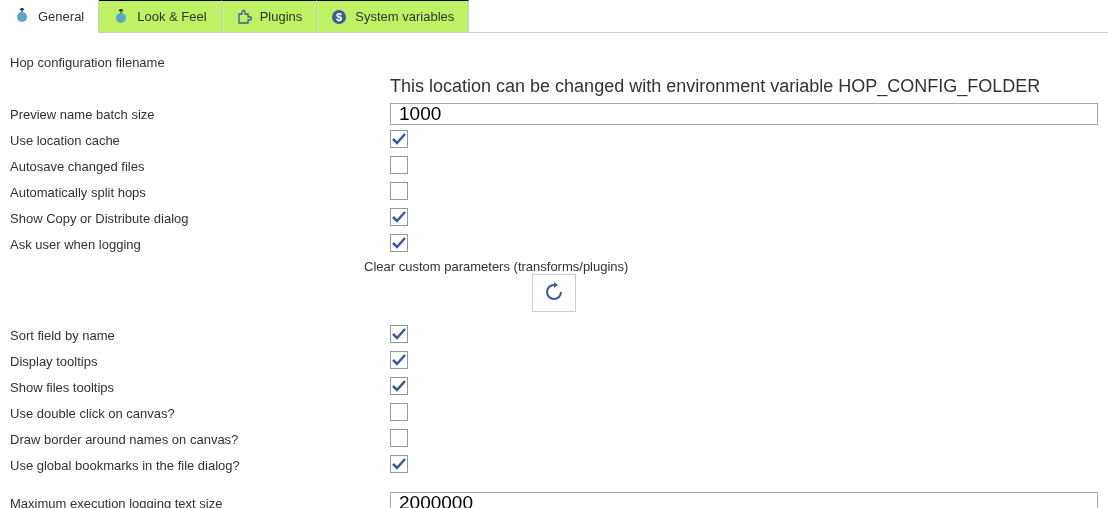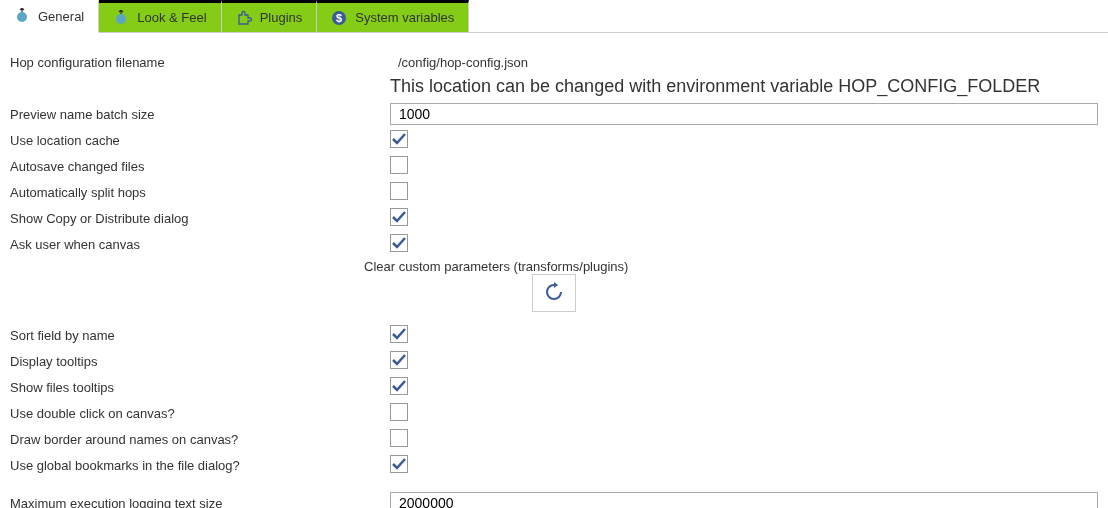--- a/index.html
+++ b/index.html
@@ -24,22 +24,22 @@
       border-top: 1px solid transparent;
       cursor: pointer;
       font-size: 13px;
     }
     .tab.active {
       border-bottom: 2px solid #fff;
       margin-bottom: -1px;
       background: #fff;
     }
     .tab:not(.active) {
-      border-top: 3px solid #000000;
-      background: #84cc16;
+      border-top: 1px solid #000000;
+      background: #bef264;
       align-items: center;
     }
     .tab-icon {
       width: 16px;
       height: 16px;
       display: flex;
       align-items: center;
       justify-content: center;
     }
     .content {
@@ -83,21 +83,21 @@
     .hint-text {
       font-size: 18px;
       color: #333;
     }
     input[type="text"] {
       width: 100%;
       max-width: 710px;
       height: 22px;
       border: 1px solid #aaa;
       padding: 2px 8px;
-      font-size: 14px;
+      font-size: 19px;
       font-family: inherit;
     }
     .checkbox {
       width: 18px;
       height: 18px;
       border: 1px solid #999;
       background: #fff;
       position: relative;
       cursor: pointer;
       display: inline-flex;
@@ -161,21 +161,20 @@
         </svg>
     </span>
     <span>System variables</span>
   </div>
 </div>
 
 <div class="content">
 
   <div class="row first">
     <div class="label">Hop configuration filename</div>
-    <div class="value"><span class="static-text">/config/hop-config.json</span></div>
   </div>
 
   <div class="row hint">
     <div class="label"></div>
     <div class="value"><span class="hint-text">This location can be changed with environment variable HOP_CONFIG_FOLDER</span></div>
   </div>
 
   <div class="row">
     <div class="label">Preview name batch size</div>
     <div class="value"><input type="text" value="1000" style=""></div>
@@ -204,21 +203,21 @@
   <div class="row">
     <div class="label">Show Copy or Distribute dialog</div>
     <div class="value"><span class="checkbox checked">
           <svg viewBox="0 0 16 16">
             <path d="M2 8 L6 12 L14 3" stroke="#3a5a9a" stroke-width="2.5" fill="none"></path>
           </svg>
         </span></div>
   </div>
 
   <div class="row">
-    <div class="label">Ask user when canvas</div>
+    <div class="label">Ask user when logging</div>
     <div class="value"><span class="checkbox checked">
           <svg viewBox="0 0 16 16">
             <path d="M2 8 L6 12 L14 3" stroke="#3a5a9a" stroke-width="2.5" fill="none"></path>
           </svg>
         </span></div>
   </div>
 
   <div class="row button-row">
     <div class="label">Clear custom parameters (transforms/plugins)</div>
     <div class="value">

